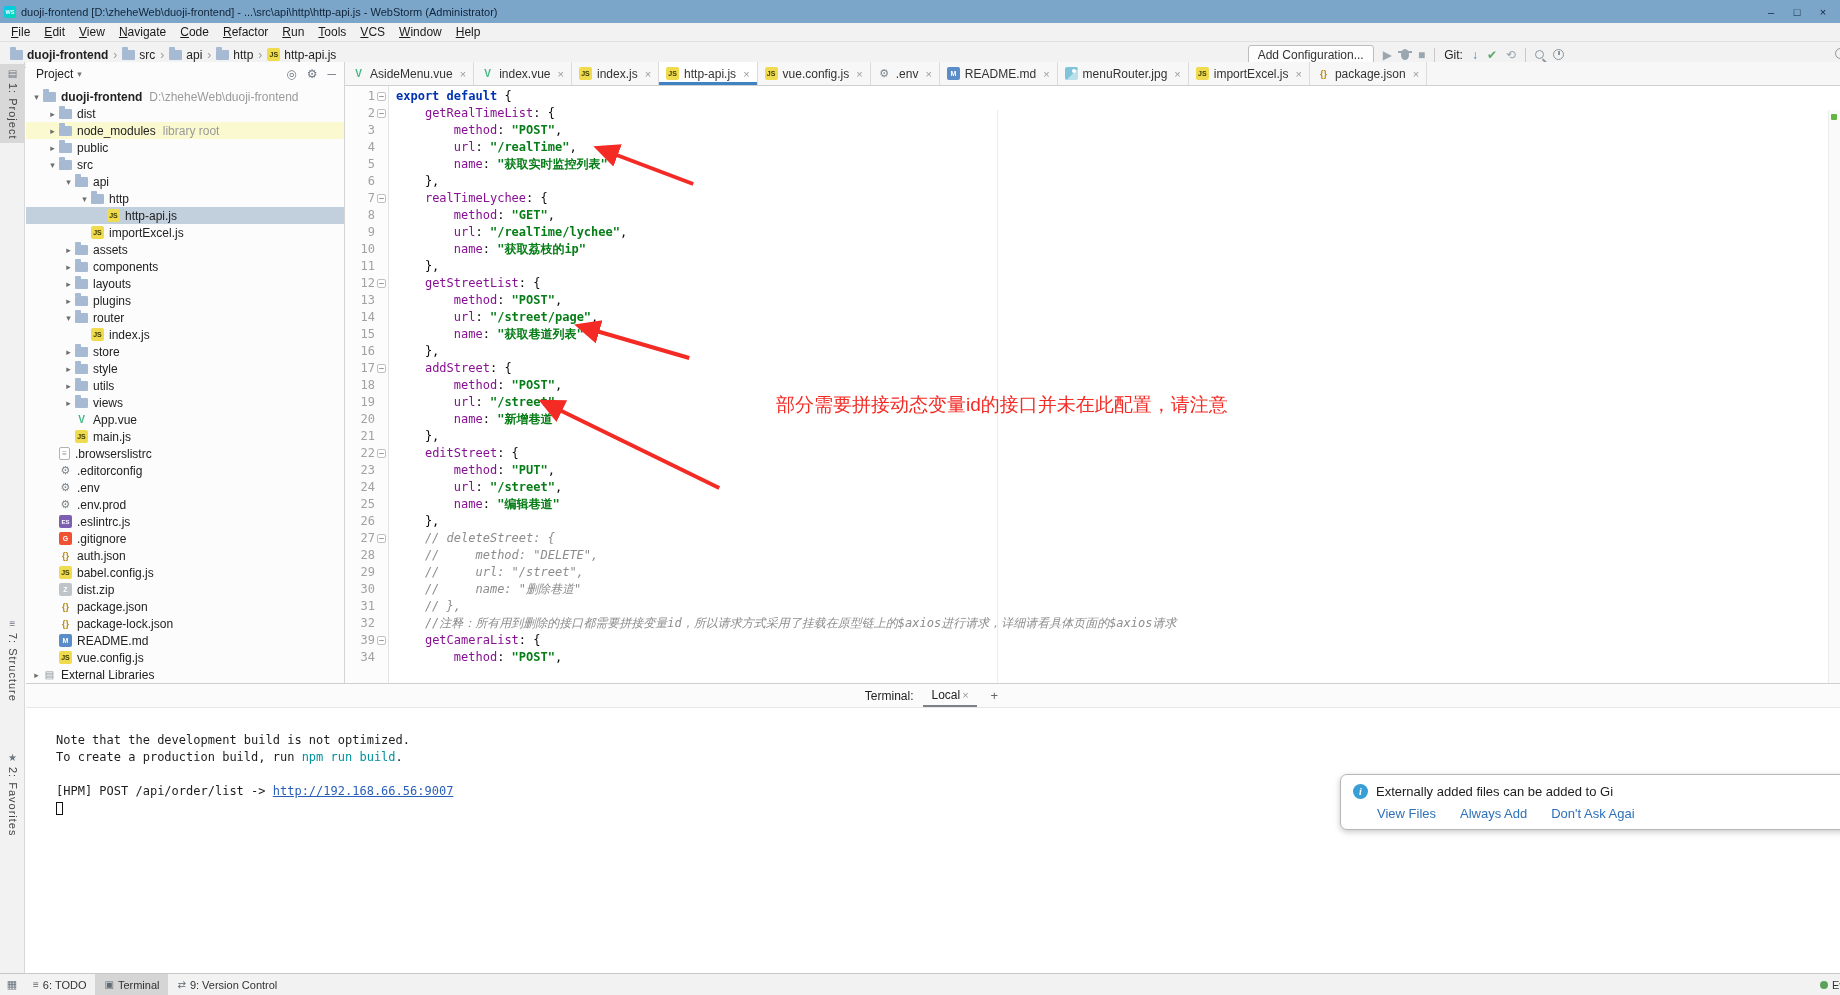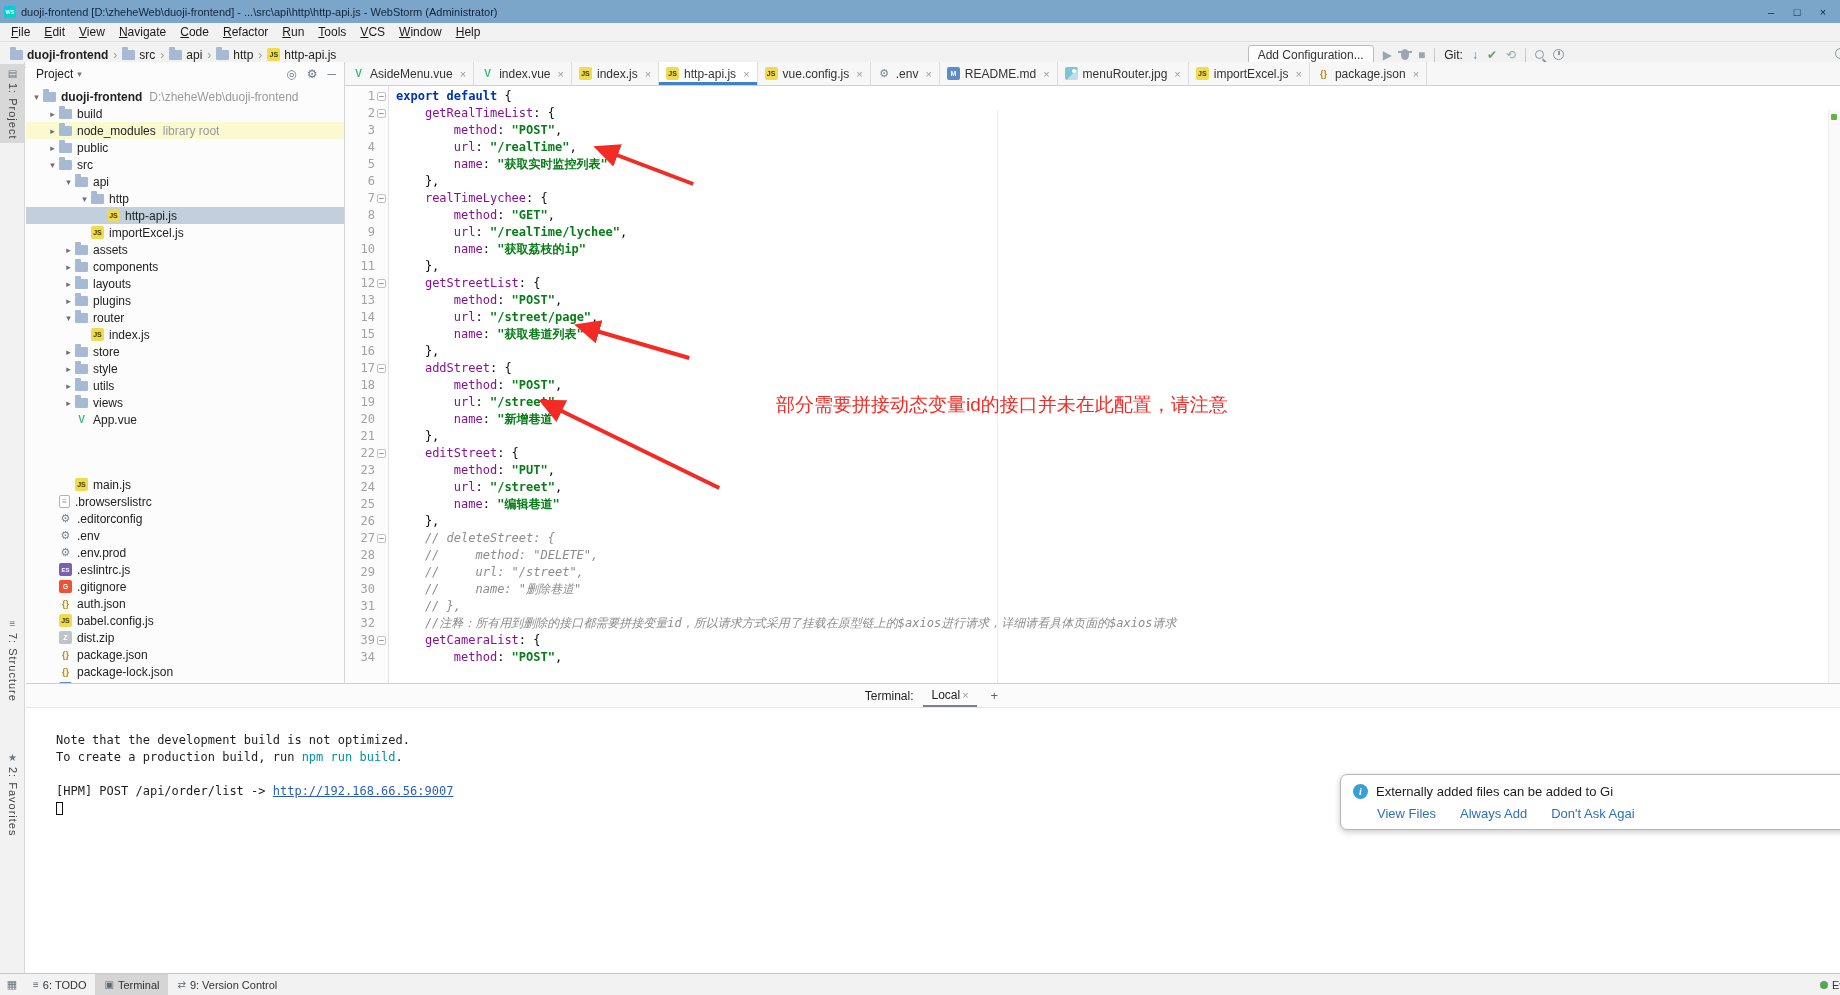--- a/index.html
+++ b/index.html
@@ -238,21 +238,21 @@
     <div id="tree">
         <div class="tree-row" style="padding-left: 4px;">
           <span class="chev">▾</span>
           <span class="fi fi-folder"></span>
           <span class="tree-label bold">duoji-frontend</span>
           <span class="tree-ann">D:\zheheWeb\duoji-frontend</span>
         </div>
         <div class="tree-row" style="padding-left: 20px;">
           <span class="chev">▸</span>
           <span class="fi fi-folder"></span>
-          <span class="tree-label">build</span>
+          <span class="tree-label">dist</span>
         </div>
         <div class="tree-row highlight" style="padding-left: 20px;">
           <span class="chev">▸</span>
           <span class="fi fi-folder"></span>
           <span class="tree-label">node_modules</span>
           <span class="tree-ann">library root</span>
         </div>
         <div class="tree-row" style="padding-left: 20px;">
           <span class="chev">▸</span>
           <span class="fi fi-folder"></span>
@@ -331,21 +331,21 @@
         <div class="tree-row" style="padding-left: 36px;">
           <span class="chev">▸</span>
           <span class="fi fi-folder"></span>
           <span class="tree-label">views</span>
         </div>
         <div class="tree-row" style="padding-left: 36px;">
           <span class="chev"></span>
           <span class="fi fi-vue"></span>
           <span class="tree-label">App.vue</span>
         </div>
-        <div class="tree-row" style="padding-left: 36px; margin-top: 48px;">
+        <div class="tree-row" style="padding-left: 36px;">
           <span class="chev"></span>
           <span class="fi fi-js"></span>
           <span class="tree-label">main.js</span>
         </div>
         <div class="tree-row" style="padding-left: 20px;">
           <span class="chev"></span>
           <span class="fi fi-txt"></span>
           <span class="tree-label">.browserslistrc</span>
         </div>
         <div class="tree-row" style="padding-left: 20px;">

